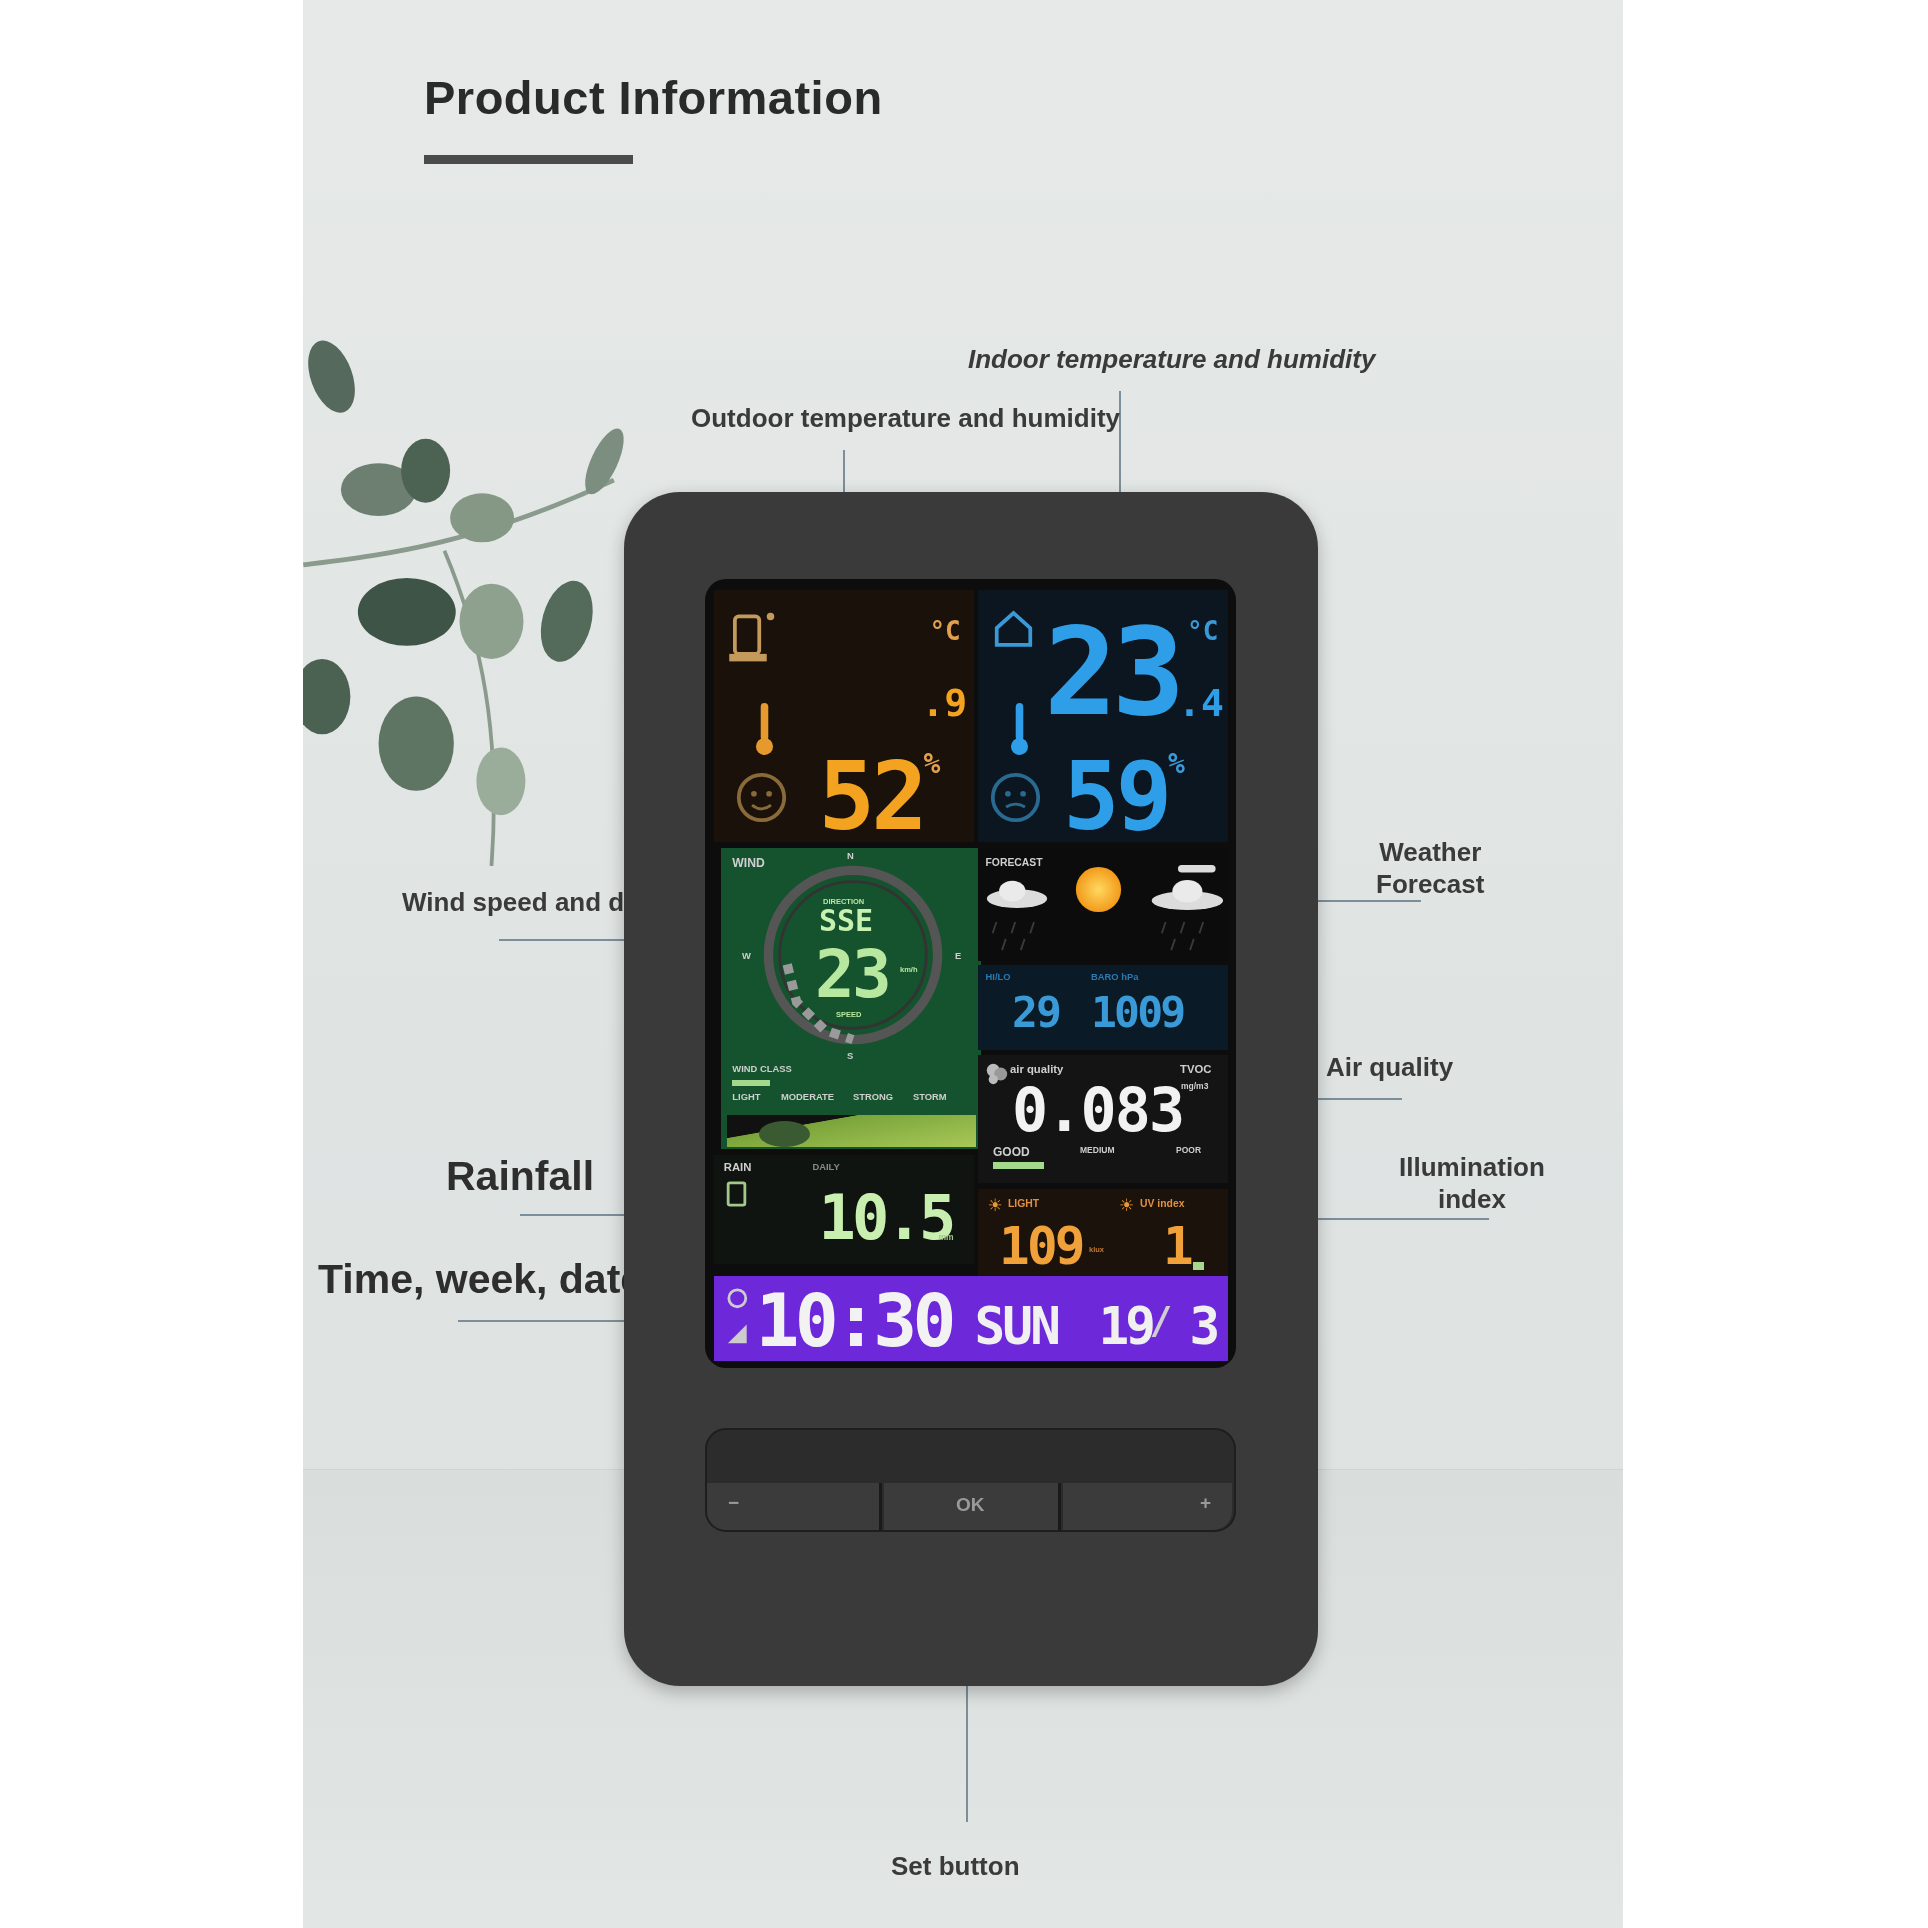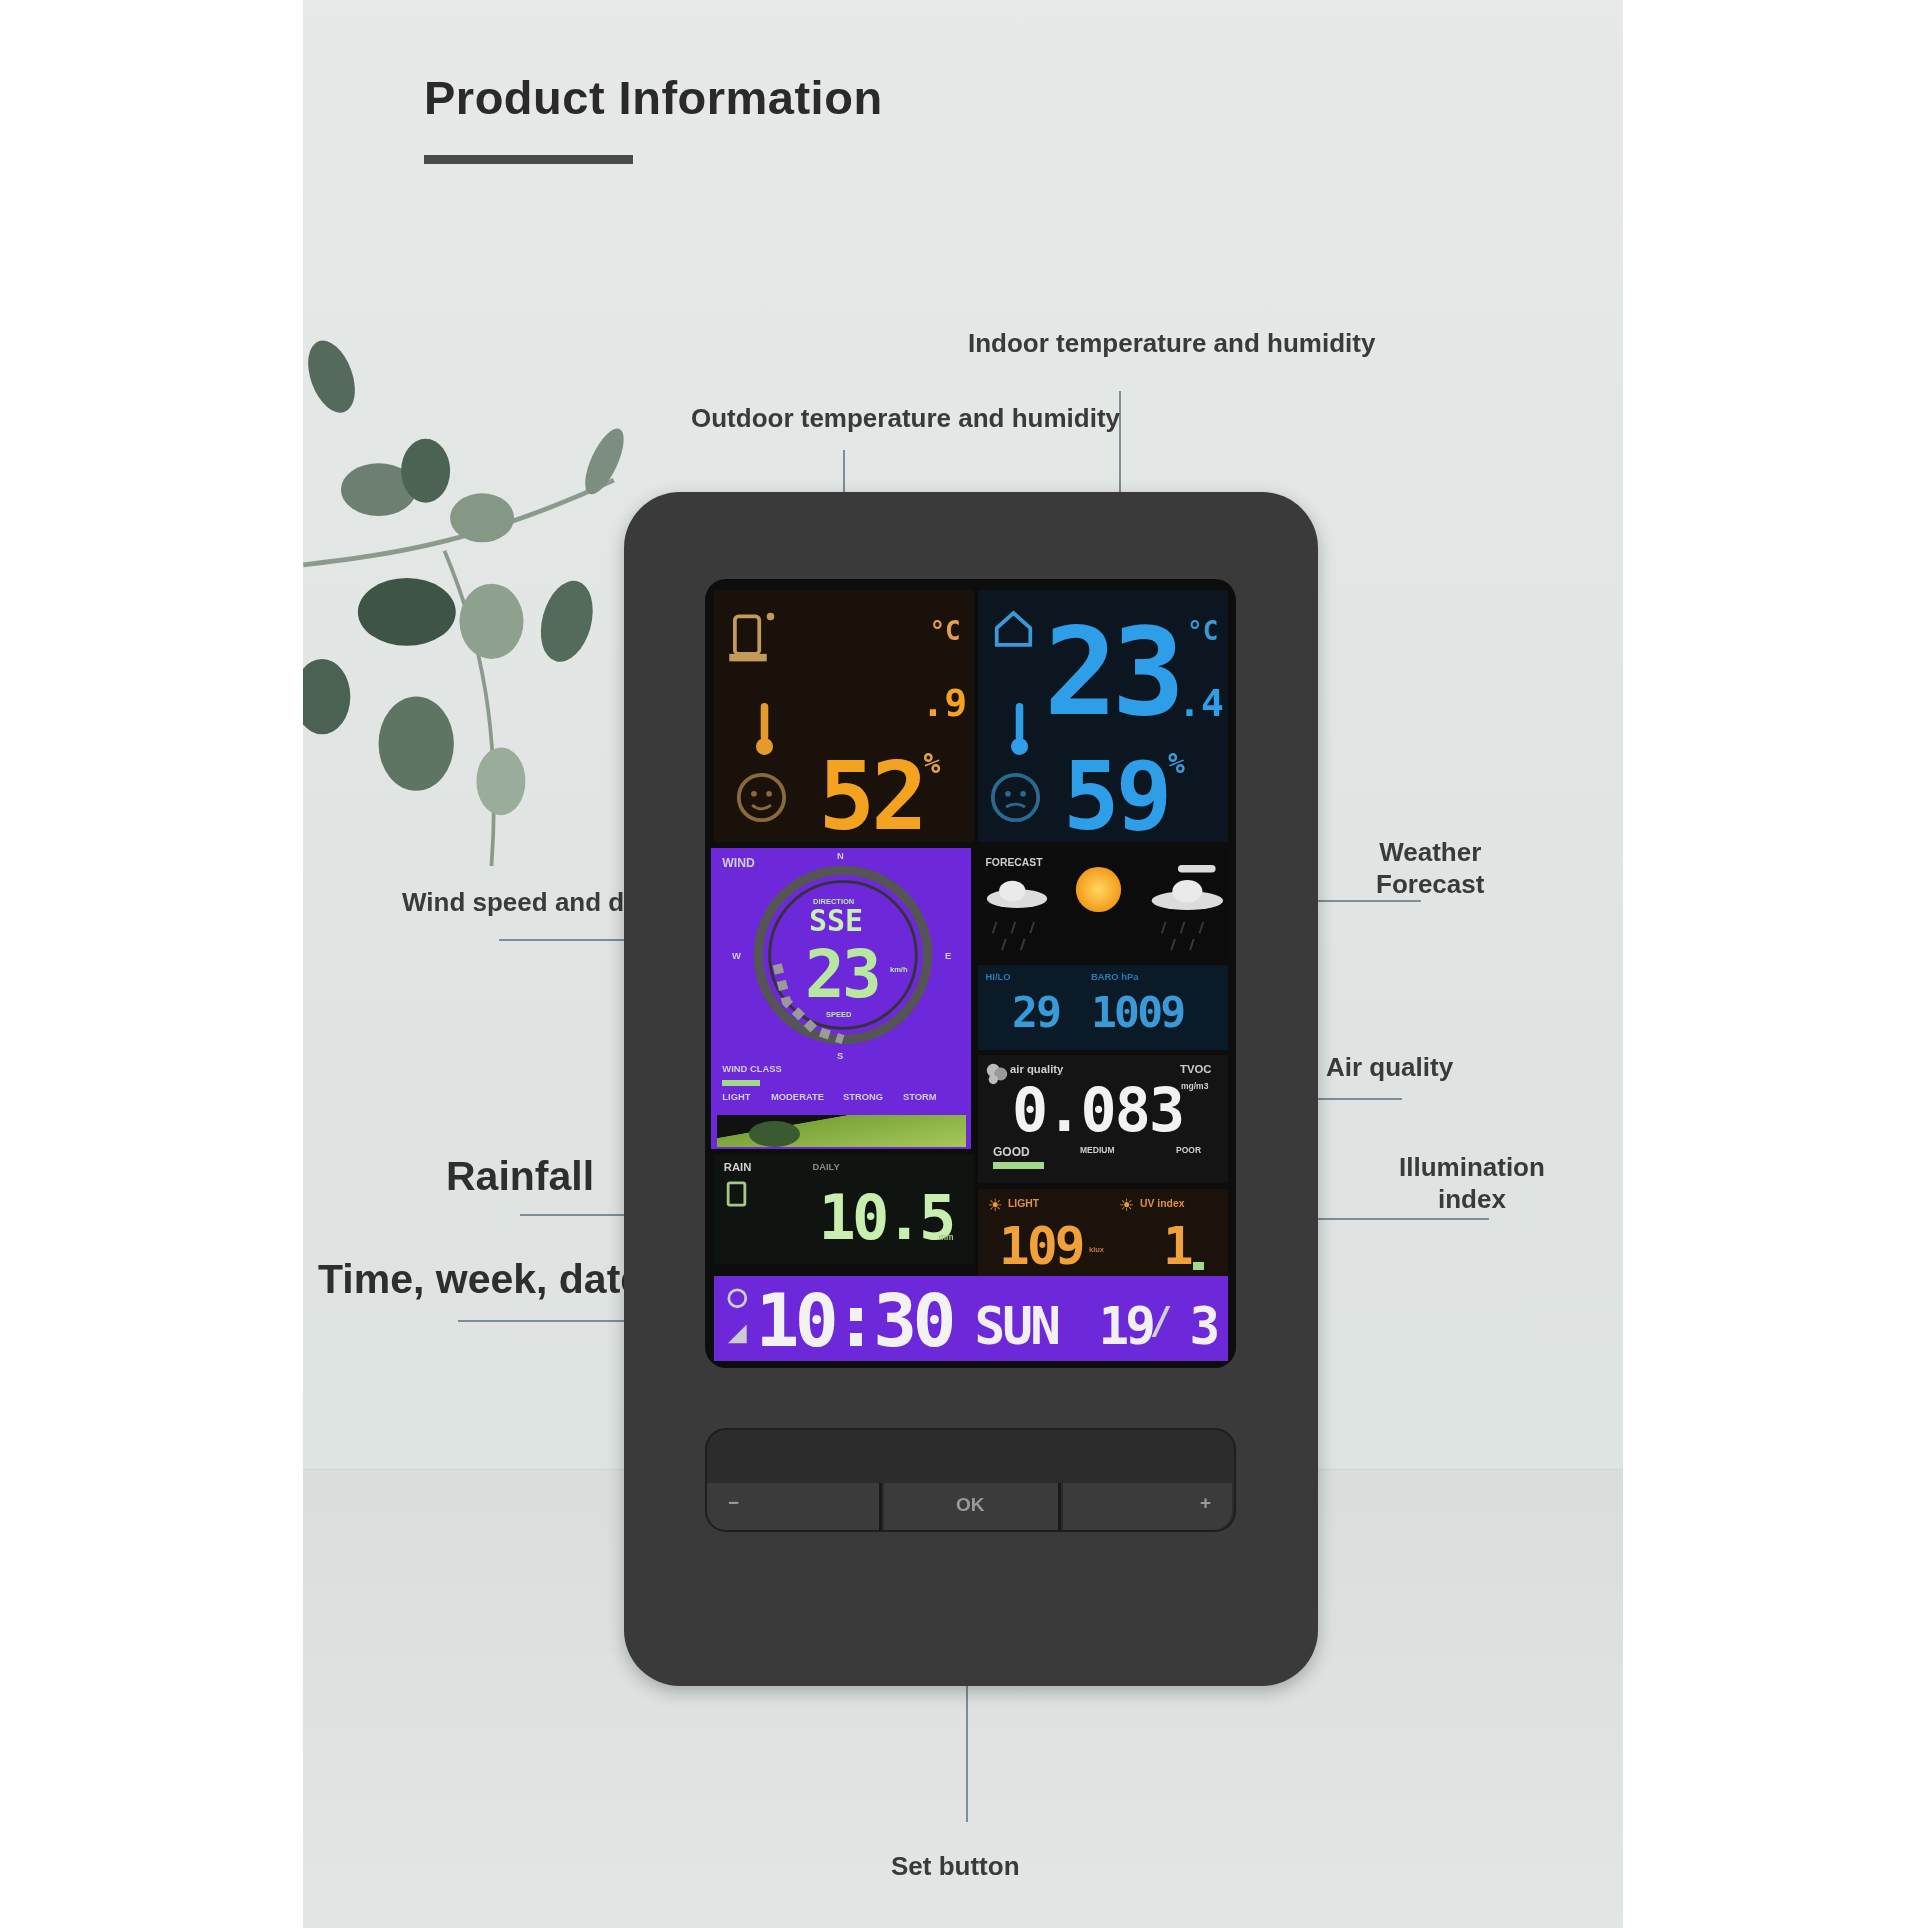--- a/index.html
+++ b/index.html
@@ -44,21 +44,21 @@
   .screen {
     position: absolute; left: 81px; top: 87px; width: 531px; height: 789px;
     background: #0d0d0e; border-radius: 21px; overflow: hidden;
   }
   .seg { font-family: "DejaVu Sans Mono", monospace; font-weight: bold; position: absolute; line-height: 1; }
   .lbl { position: absolute; font-size: 12.2px; font-weight: bold; color: #cfcfcf; }
 
   .q-out { position: absolute; left: 9.4px; top: 11.3px; width: 260px; height: 252px; background: #1a120a; }
   .q-in  { position: absolute; left: 273px; top: 11.3px; width: 250px; height: 252px; background: #0b1620; }
 
-  .q-wind { position: absolute; left: 6px; top: 269px; width: 260px; height: 301px; background: #6d28d9; }
+  .q-wind { position: absolute; left: 16px; top: 269px; width: 260px; height: 301px; background: #14532d; }
   .q-fc   { position: absolute; left: 273px; top: 269px; width: 250px; height: 113px; background: #0c0c0c; }
   .q-baro { position: absolute; left: 273px; top: 386px; width: 250px; height: 85px; background: #0a1a26; }
   .q-air  { position: absolute; left: 273px; top: 476px; width: 250px; height: 128px; background: #141414; }
   .q-rain { position: absolute; left: 9.4px; top: 576px; width: 260px; height: 109px; background: #101410; }
   .q-light{ position: absolute; left: 273px; top: 610px; width: 250px; height: 89px; background: #1c120c; }
   .q-time { position: absolute; left: 9.4px; top: 697px; width: 514px; height: 85px; background: #6d28d9; }
 
   .buttons {
     position: absolute; left: 81px; top: 936px; width: 531px; height: 104px;
     background: #2c2c2d; border-radius: 21px; border: 2.8px solid #1e1e1e;
@@ -85,21 +85,21 @@
     <ellipse cx="190" cy="190" rx="34" ry="26" fill="#859886"></ellipse>
     <ellipse cx="320" cy="130" rx="14" ry="38" fill="#7c8e80" transform="rotate(25 320 130)"></ellipse>
     <ellipse cx="110" cy="290" rx="52" ry="36" fill="#3e5446"></ellipse>
     <ellipse cx="200" cy="300" rx="34" ry="40" fill="#8ea08e"></ellipse>
     <ellipse cx="280" cy="300" rx="26" ry="44" fill="#546b5b" transform="rotate(15 280 300)"></ellipse>
     <ellipse cx="20" cy="380" rx="30" ry="40" fill="#4b6152"></ellipse>
     <ellipse cx="120" cy="430" rx="40" ry="50" fill="#5e7563"></ellipse>
     <ellipse cx="210" cy="470" rx="26" ry="36" fill="#9aac9a"></ellipse>
   </svg>
 
-  <div class="callout sm" style="left:665px; top:328px;">Indoor temperature and humidity</div>
+  <div class="callout sm" style="left:665px; top:344px;font-style:italic;">Indoor temperature and humidity</div>
   <div class="line" style="left:816px; top:391px; width:1.9px; height:221px;"></div>
 
   <div class="callout sm" style="left:388px; top:403px;">Outdoor temperature and humidity</div>
   <div class="line" style="left:540px; top:450px; width:1.9px; height:162px;"></div>
 
   <div class="callout sm" style="left:1073px; top:836px; text-align:center; line-height:32px;">
     <div>Weather</div>
     <div>Forecast</div>
   </div>
   <div class="line" style="left:911px; top:900px; width:207px; height:1.9px;"></div>

